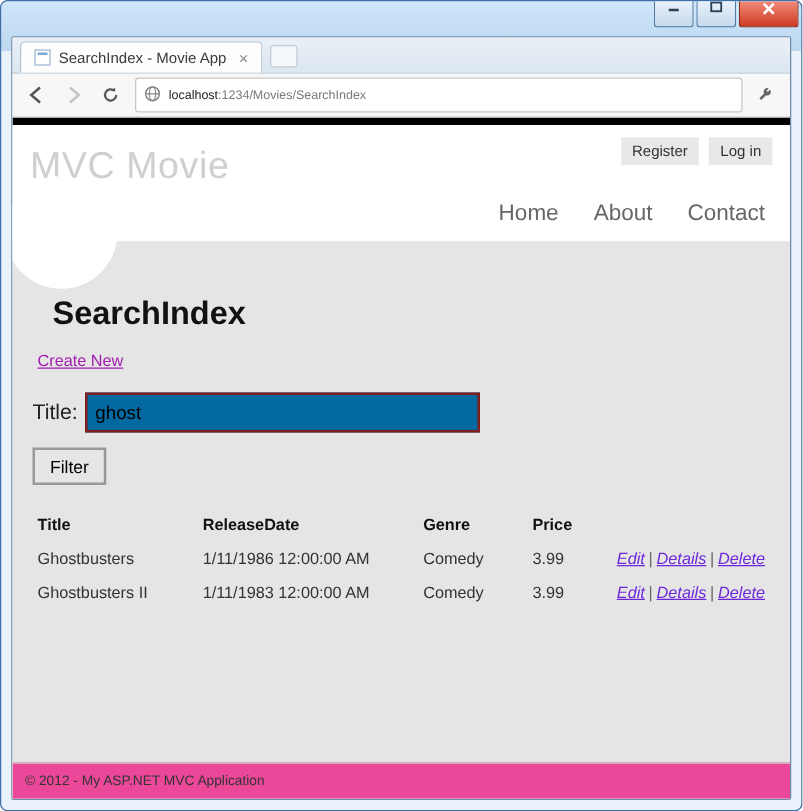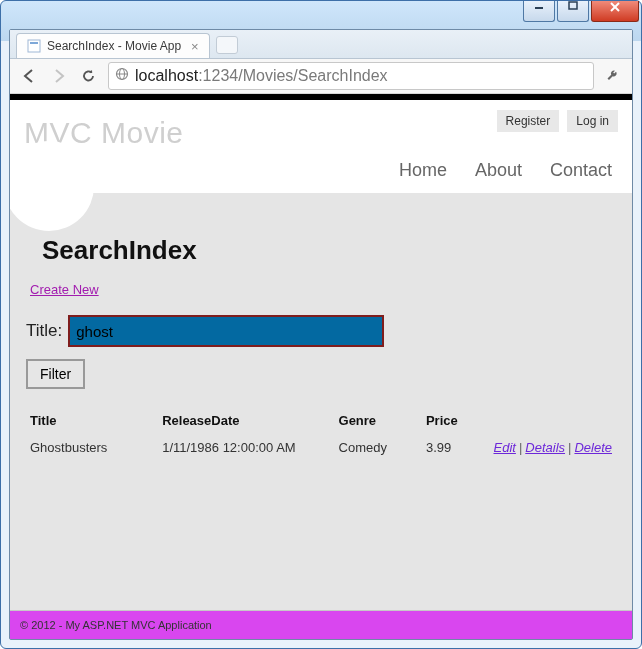--- a/index.html
+++ b/index.html
@@ -18,21 +18,21 @@
   .browser-area { position: absolute; left: 8px; right: 8px; top: 28px; bottom: 8px; background: #fff; border: 1px solid #6e8aa6; border-radius: 2px; display: flex; flex-direction: column; }
   .tab-strip { height: 28px; background: linear-gradient(#e9f0f7, #dde7f0); display: flex; align-items: flex-end; padding-left: 6px; border-bottom: 1px solid #b8c5d2; }
   .tab { display: flex; align-items: center; gap: 6px; height: 24px; padding: 0 10px; background: #fdfdfd; border: 1px solid #b8c5d2; border-bottom: none; border-radius: 4px 4px 0 0; font-size: 12px; color: #3a3a3a; max-width: 180px; }
   .tab .favicon { width: 14px; height: 14px; }
   .tab .tab-close { color: #888; font-size: 13px; margin-left: 4px; }
   .newtab { width: 20px; height: 16px; margin-left: 6px; margin-bottom: 4px; border: 1px solid #c2ccd6; border-radius: 3px; background: #f4f7fa; }
 
   .toolbar { height: 34px; display: flex; align-items: center; gap: 8px; padding: 0 8px; border-bottom: 1px solid #d7d7d7; background: #f7f7f7; }
   .tool-btn { width: 22px; height: 22px; display: flex; align-items: center; justify-content: center; border-radius: 3px; color: #555; }
   .tool-btn.disabled { color: #bfbfbf; }
-  .addr-wrap { flex: 1; display: flex; align-items: center; height: 26px; border: 1px solid #c8c8c8; border-radius: 3px; background: #fff; padding: 0 6px; gap: 6px; font-size: 16px; color: #333; }
+  .addr-wrap { flex: 1; display: flex; align-items: center; height: 26px; border: 1px solid #c8c8c8; border-radius: 3px; background: #fff; padding: 0 6px; gap: 6px; font-size: 10px; color: #333; }
   .addr-wrap .globe { color: #6e6e6e; }
   .addr-host { color: #222; }
   .addr-rest { color: #7a7a7a; }
 
   .page-viewport { flex: 1; overflow: hidden; background: #e5e5e5; position: relative; }
   .topbar-black { height: 6px; background: #000; }
   .header-white { background: #fff; padding: 10px 14px 0 14px; position: relative; }
   .brand { font-size: 30px; color: #cfcfcf; letter-spacing: 0.5px; font-family: "Segoe UI Light", "Segoe UI", Arial, sans-serif; font-weight: 300; margin: 6px 0 0 0; }
   .account-links { position: absolute; right: 14px; top: 10px; display: flex; gap: 8px; }
   .account-links a { font-size: 12px; color: #333; text-decoration: none; background: #e8e8e8; padding: 3px 8px; border: 1px solid transparent; }
@@ -48,21 +48,21 @@
   .filter-row input[type=text] { width: 300px; height: 24px; padding: 2px 6px; font-size: 15px; border: 2px solid #7f1d1d; background: #0369a1; }
   .filter-btn { display: inline-block; padding: 5px 12px; font-size: 14px; border: 2px solid #999; background: #e6e6e6; cursor: pointer; margin-bottom: 18px; }
 
   table.movies { width: 100%; border-collapse: collapse; font-size: 13px; }
   table.movies th { text-align: left; font-weight: 700; padding: 6px 4px; color: #111; }
   table.movies td { padding: 6px 4px; color: #333; vertical-align: middle; }
   td.actions { text-align: right; white-space: nowrap; }
   td.actions a { color: #6d28d9; text-decoration: underline; font-style: italic; }
   td.actions .sep { color: #666; padding: 0 3px; }
 
-  .footer { position: absolute; left: 0; right: 0; bottom: 0; border-top: 1px solid #c7c7c7; background: #d946ef; font-size: 11px; color: #333; padding: 8px 10px; }
+  .footer { position: absolute; left: 0; right: 0; bottom: 0; border-top: 1px solid #c7c7c7; background: #ec4899; font-size: 11px; color: #333; padding: 8px 10px; }
   .col-title { width: 125px; }
   .col-release { width: 170px; }
   .col-genre { width: 80px; }
   .col-price { width: 60px; }
 </style>
 </head>
 <body>
 
 <div class="win-frame">
   <div class="title-bar">
@@ -174,20 +174,27 @@
             </tr>
           </thead>
           <tbody id="movies-body">
               <tr>
                 <td>Ghostbusters</td>
                 <td>1/11/1986 12:00:00 AM</td>
                 <td>Comedy</td>
                 <td>3.99</td>
                 <td class="actions"><a href="#">Edit</a><span class="sep">|</span><a href="#">Details</a><span class="sep">|</span><a href="#">Delete</a></td>
               </tr>
+              <tr>
+                <td>Ghostbusters II</td>
+                <td>1/11/1983 12:00:00 AM</td>
+                <td>Comedy</td>
+                <td>3.99</td>
+                <td class="actions"><a href="#">Edit</a><span class="sep">|</span><a href="#">Details</a><span class="sep">|</span><a href="#">Delete</a></td>
+              </tr>
             </tbody>
         </table>
       </div>
 
       <div class="footer">© 2012 - My ASP.NET MVC Application</div>
     </div>
   </div>
 </div>
 
 </body></html>

